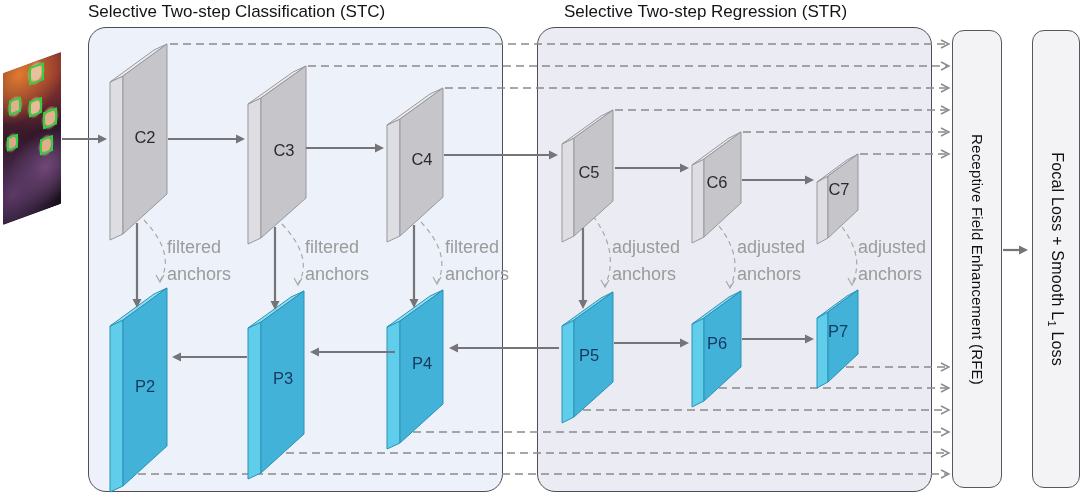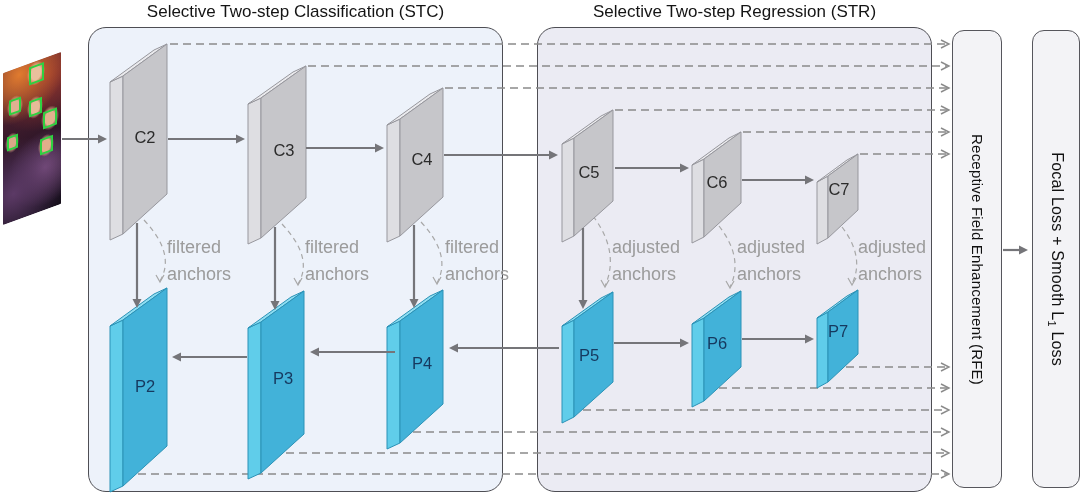--- a/index.html
+++ b/index.html
@@ -11,24 +11,24 @@
   #stc-panel{left:88px;top:27px;width:415px;height:465px;background:#edf2fa;}
   #str-panel{left:537px;top:27px;width:395px;height:465px;background:#ebebf3;}
   .tallbox{position:absolute;border:1.5px solid #56565c;border-radius:12px;background:#f3f3f6;
     box-sizing:border-box;display:flex;align-items:center;justify-content:center;}
   #rfe-panel{left:952px;top:30px;width:50px;height:458px;}
   #loss-panel{left:1032px;top:30px;width:48px;height:458px;}
   .vtext{transform:rotate(90deg);white-space:nowrap;color:#111;letter-spacing:.2px;}
   #rfe-panel .vtext{font-size:15px;}
   #loss-panel .vtext{font-size:16px;}
   #loss-panel sub{font-size:11px;}
-  .diagram-title{position:absolute;top:2px;height:22px;text-align:center;
+  .diagram-title{position:absolute;top:2px;height:22px;
     font-size:17px;color:#141414;}
   #stc-title{left:88px;width:415px;}
-  #str-title{left:537px;width:395px;}
+  #str-title{left:564px;width:395px;}
   .anchor-label{position:absolute;width:62px;font-size:18px;line-height:1.5;color:#9b9b9b;}
   #diagram-svg{position:absolute;left:0;top:0;pointer-events:none;}
   #input-photo{
     position:absolute;left:3px;top:73px;width:58px;height:152px;
     transform:skewY(-20deg);transform-origin:0 0;overflow:hidden;border-radius:1px;
     background:
       radial-gradient(9px 12px at 33px 12px, #e9c09c 55%, rgba(0,0,0,0) 100%),
       radial-gradient(8px 11px at 12px 38px, #dfb191 55%, rgba(0,0,0,0) 100%),
       radial-gradient(8px 11px at 32px 46px, #e6bb97 55%, rgba(0,0,0,0) 100%),
       radial-gradient(9px 12px at 47px 62px, #e2b28e 55%, rgba(0,0,0,0) 100%),

